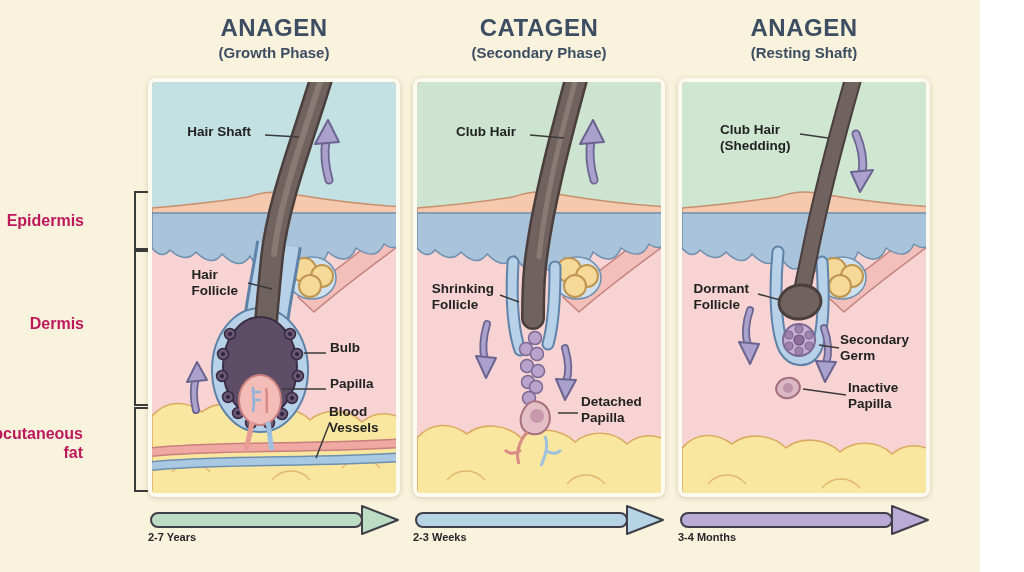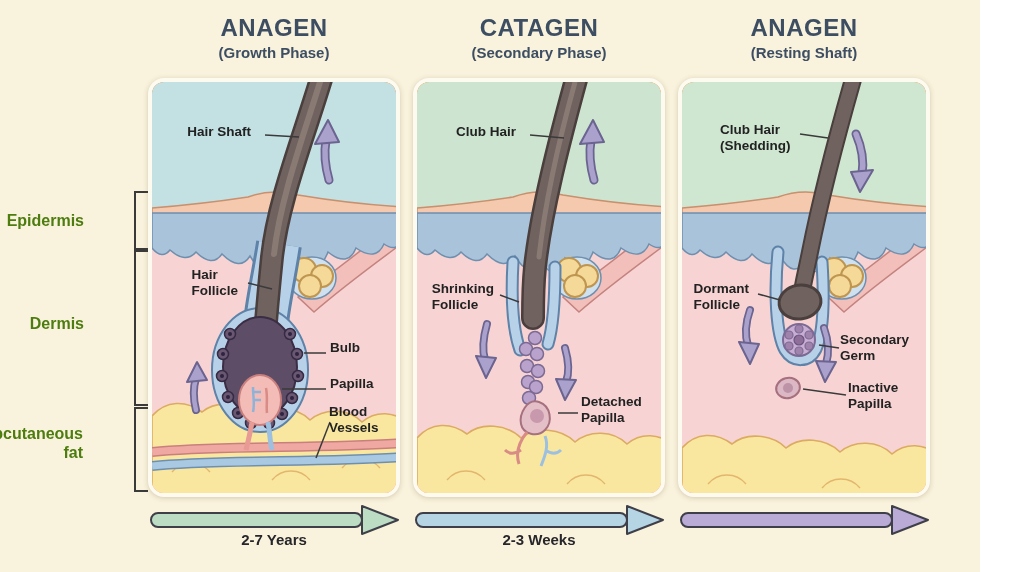--- a/index.html
+++ b/index.html
@@ -1,27 +1,27 @@
 <!DOCTYPE html>
 <html><head>
 <meta charset="utf-8">
 <style>
   html,body{margin:0;padding:0}
   body{font-family:"Liberation Sans","DejaVu Sans",sans-serif}
   #stage{position:relative;width:980px;height:572px;background:#f9f2dc;overflow:hidden}
   .phase-title{position:absolute;width:252px;text-align:center;font-weight:bold;font-size:24px;color:#3d4e63;letter-spacing:.5px;top:14px}
   .phase-subtitle{position:absolute;width:252px;text-align:center;font-weight:bold;font-size:15px;color:#3d4e63;top:44px}
-  .panel{position:absolute;top:78px;width:252px;height:419px;border:4px solid #fdfaf0;border-radius:16px;box-sizing:border-box;overflow:hidden;background:#f97316;box-shadow:0 1px 5px rgba(120,100,60,.28)}
+  .panel{position:absolute;top:78px;width:252px;height:419px;border:4px solid #fdfaf0;border-radius:8px;box-sizing:border-box;overflow:hidden;background:#f97316;box-shadow:0 1px 5px rgba(120,100,60,.28)}
   .panel svg{display:block;width:100%;height:100%}
   .panel-label{position:absolute;font-weight:bold;font-size:13.5px;color:#222;white-space:pre-line;line-height:1.18}
   .al-r{text-align:right}.al-c{text-align:left}.al-l{text-align:left}
-  .side-label{position:absolute;font-weight:bold;font-size:16px;color:#4d7c0f;text-align:right;white-space:pre-line;line-height:1.2}
+  .side-label{position:absolute;font-weight:bold;font-size:16px;color:#be185d;text-align:right;white-space:pre-line;line-height:1.2}
   .bracket{position:absolute;width:12px;border-left:2.5px solid #3a3a3a;border-top:2.5px solid #3a3a3a;border-bottom:2.5px solid #3a3a3a}
   .timeline-svg{position:absolute;top:503px;width:252px;height:34px}
-  .duration-label{position:absolute;top:531px;width:252px;text-align:center;font-weight:bold;font-size:15px;color:#26262b}
+  .duration-label{position:absolute;top:531px;width:252px;text-align:left;font-weight:bold;font-size:11px;color:#26262b}
 </style>
 </head>
 <body>
 
 <div id="stage" style="background: rgb(249, 242, 220);">
 
   <div class="phase-title" style="left:148px">ANAGEN</div>
   <div class="phase-subtitle" style="left:148px">(Growth Phase)</div>
   <div class="phase-title" style="left:413px">CATAGEN</div>
   <div class="phase-subtitle" style="left:413px">(Secondary Phase)</div>
@@ -289,14 +289,15 @@
   <svg class="timeline-svg" style="left:413px" viewBox="0 0 252 34">
     <rect x="3" y="10" width="211" height="14" rx="7" stroke="#3f3f4a" stroke-width="2" fill="#b5d4e4"></rect>
     <polygon points="214,3 250,17 214,31" stroke="#3f3f4a" stroke-width="2" stroke-linejoin="round" fill="#b5d4e4"></polygon>
   </svg>
   <div class="duration-label" style="left:413px">2-3 Weeks</div>
 
   <svg class="timeline-svg" style="left:678px" viewBox="0 0 252 34">
     <rect x="3" y="10" width="211" height="14" rx="7" stroke="#3f3f4a" stroke-width="2" fill="#b9abd6"></rect>
     <polygon points="214,3 250,17 214,31" stroke="#3f3f4a" stroke-width="2" stroke-linejoin="round" fill="#b9abd6"></polygon>
   </svg>
+  <div class="duration-label" style="left:678px">3-4 Months</div>
 
 </div>
 
 </body></html>

